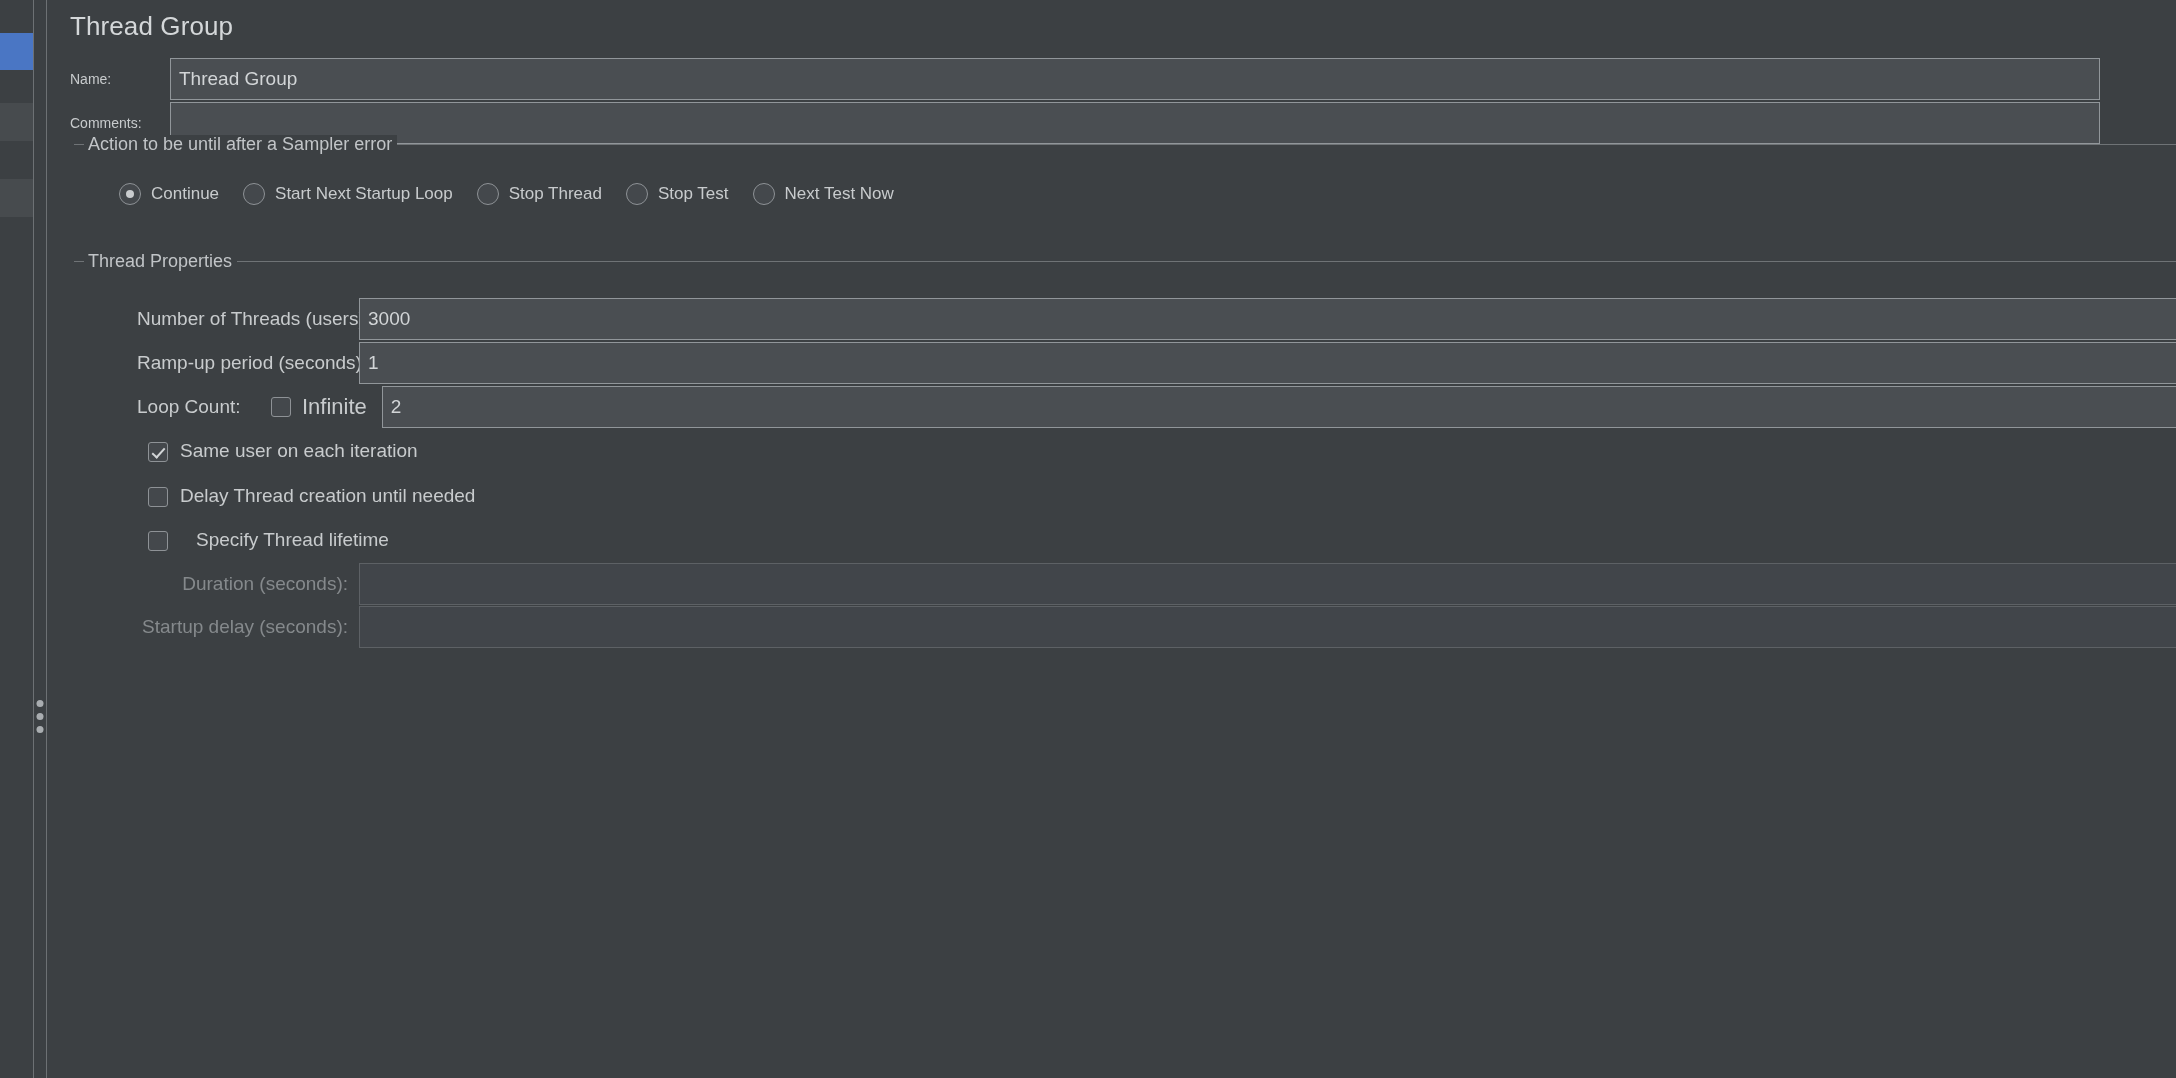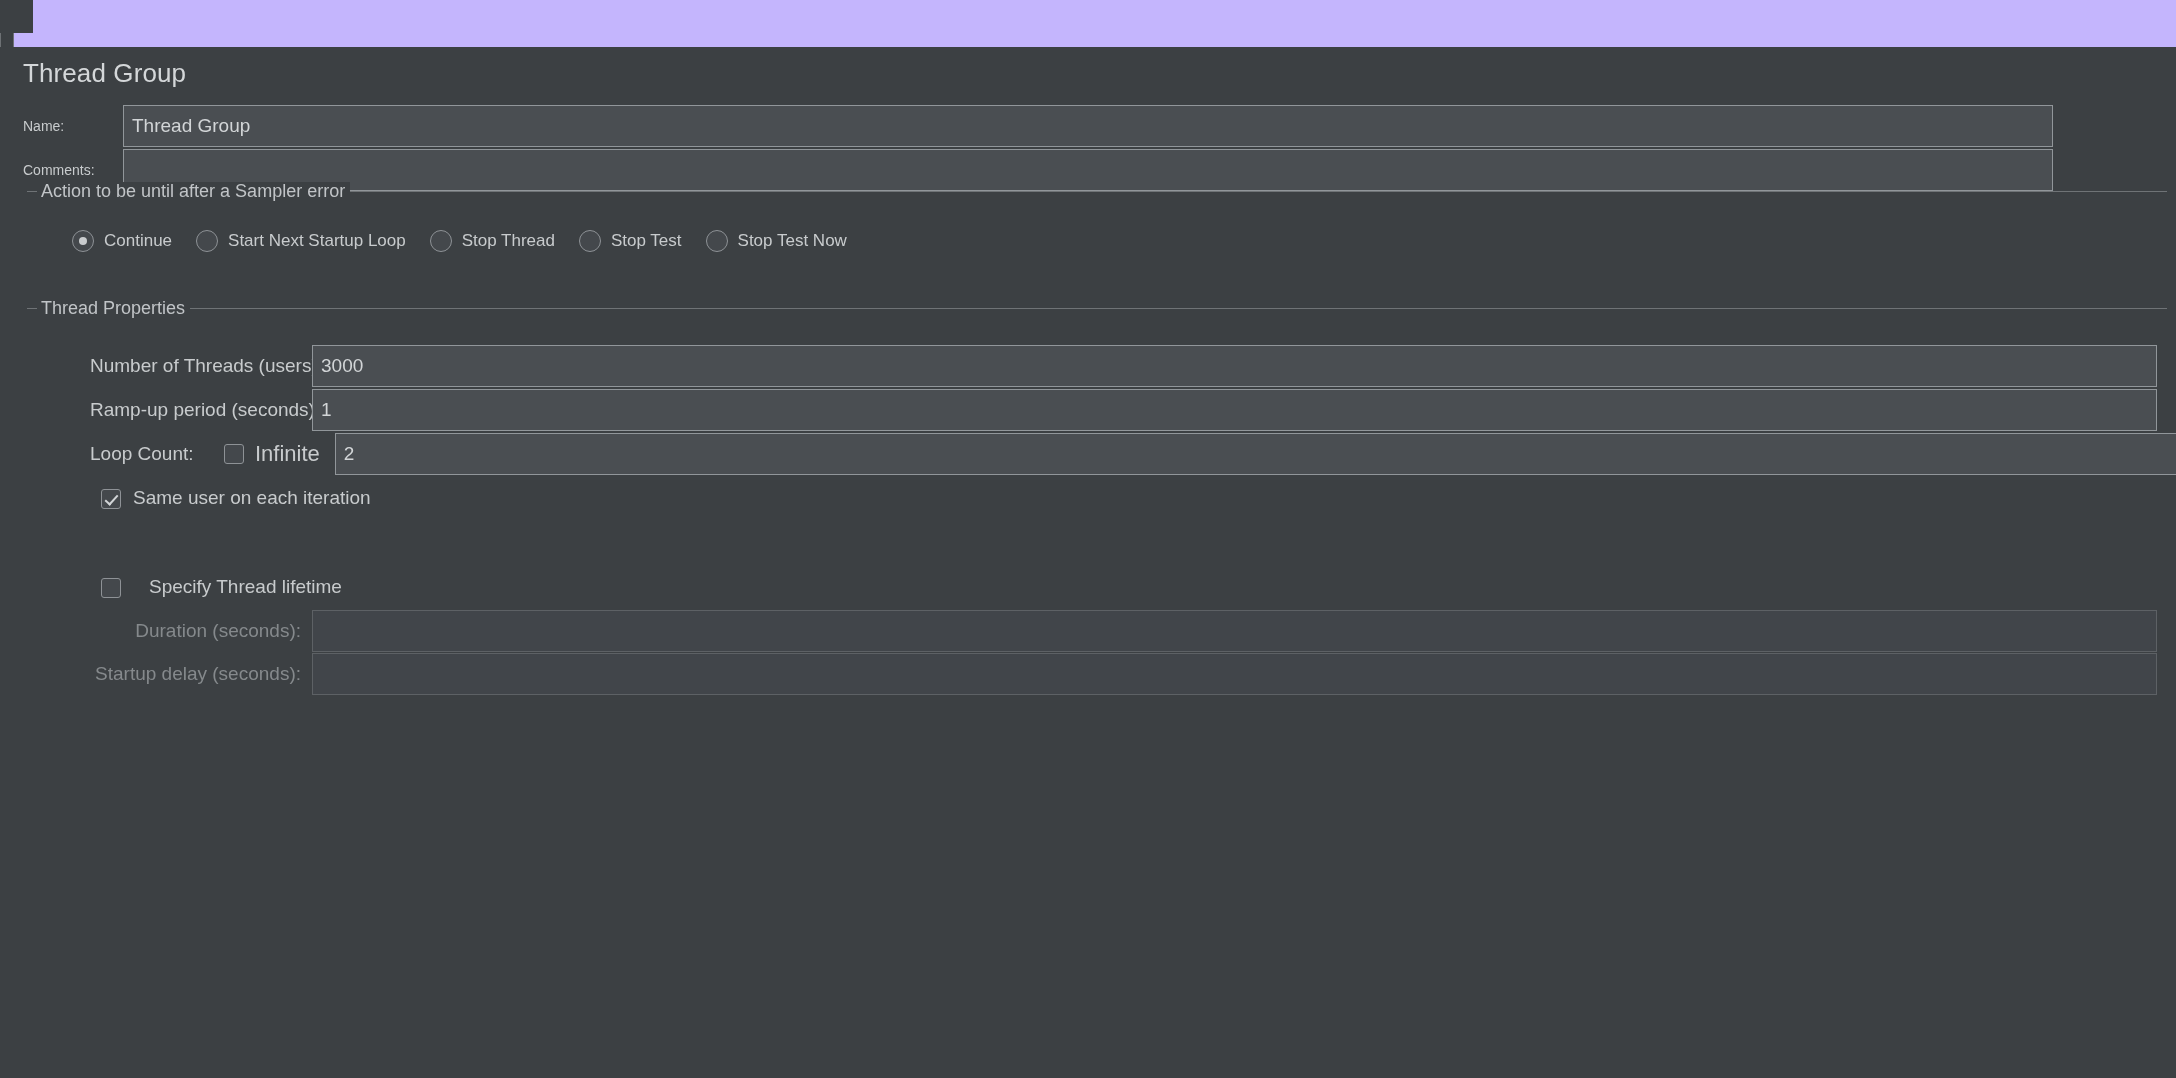--- a/index.html
+++ b/index.html
@@ -15,21 +15,21 @@
     color: #c8cbcd;
     -webkit-font-smoothing: antialiased;
   }
 
   .app {
     position: relative;
     width: 2176px;
     height: 1078px;
     background: #c4b5fd;
     display: flex;
-    flex-direction: column;
+    flex-direction: row;
   }
 
   
   .tree-panel {
     position: relative;
     width: 33px;
     height: 1078px;
     background: #3c4043;
     flex: 0 0 33px;
     overflow: hidden;
@@ -337,21 +337,21 @@
           <span class="radio-label">Stop Thread</span>
         </div>
 
         <div class="radio-item">
           <span class="radio-mark"></span>
           <span class="radio-label">Stop Test</span>
         </div>
 
         <div class="radio-item">
           <span class="radio-mark"></span>
-          <span class="radio-label">Stop Test Now</span>
+          <span class="radio-label">Next Test Now</span>
         </div>
 
       </div>
     </div>
 
     <div class="groupbox" id="group-thread-props">
       <div class="group-stub"></div>
       <div class="group-legend-line"></div>
       <div class="group-legend">Thread Properties</div>
 
@@ -372,20 +372,24 @@
           <span class="check-label">Infinite</span>
         </div>
         <div class="textfield prop-field">2</div>
       </div>
 
       <div class="check-row" id="row-sameuser">
         <span class="check-mark on"></span>
         <span class="check-label">Same user on each iteration</span>
       </div>
 
+      <div class="check-row" id="row-delaycrea">
+        <span class="check-mark"></span>
+        <span class="check-label">Delay Thread creation until needed</span>
+      </div>
 
       <div class="check-row" id="row-lifetime">
         <span class="check-mark"></span>
         <span class="check-label">Specify Thread lifetime</span>
       </div>
 
       <div class="field-row" id="row-duration">
         <div class="field-label prop-label disabled">Duration (seconds):</div>
         <div class="textfield prop-field disabled"></div>
       </div>

